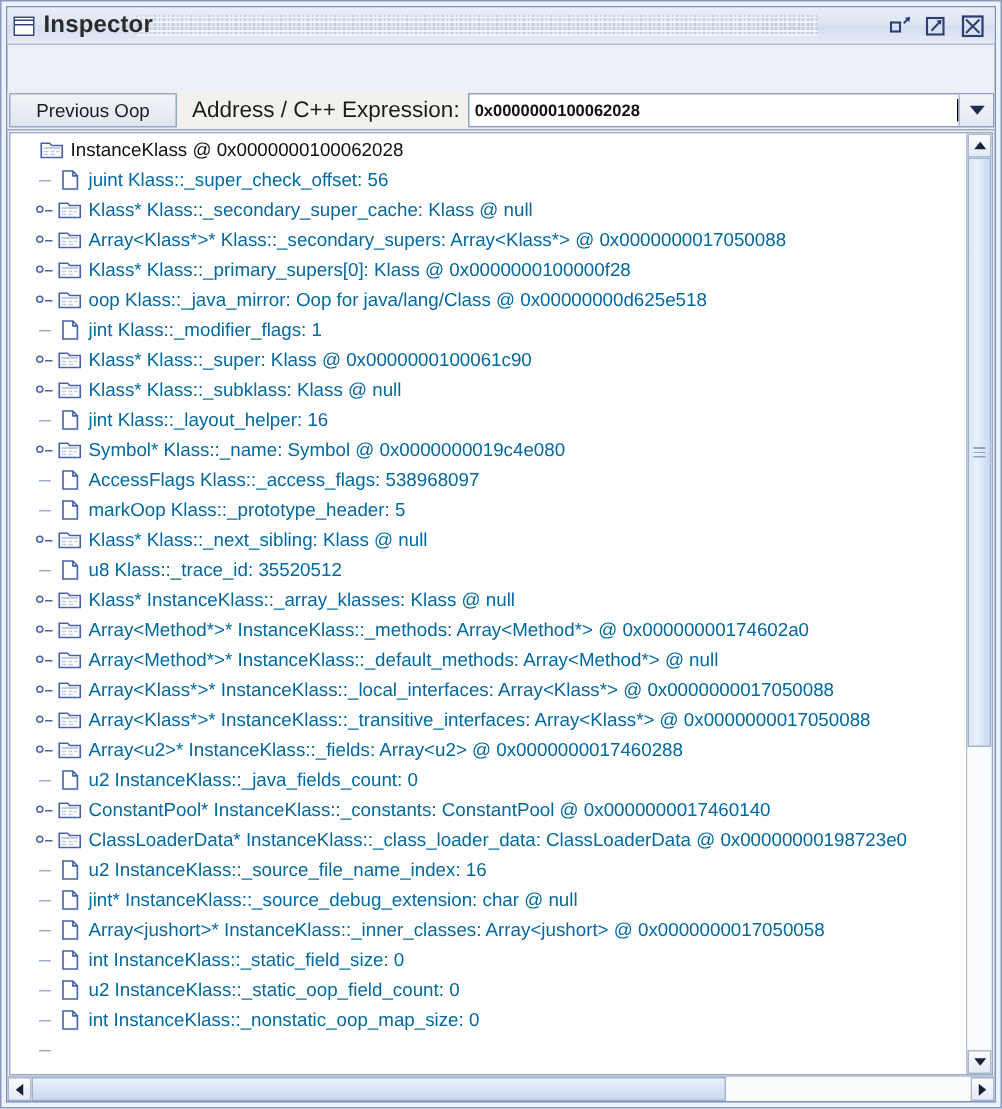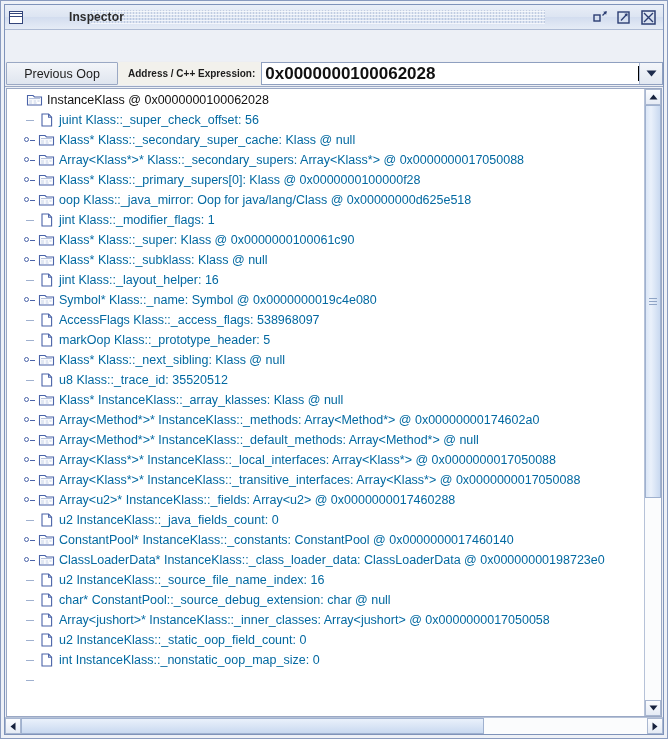--- a/index.html
+++ b/index.html
@@ -62,27 +62,26 @@
     flex: none;
   }
   .win-icon::before {
     content: "";
     position: absolute; left: 0; right: 0; top: 1px;
     height: 2px;
     border-top: 1px solid #33457a;
     border-bottom: 1px solid #33457a;
   }
   #title-text {
-    font-size: 12px;
+    font-size: 16px;
     color: #2b2b2b;
     font-weight: bold;
     letter-spacing: .1px;
     z-index: 2;
     background: transparent;
-    margin-left: 40px;
   }
   #win-buttons {
     margin-left: auto;
     display: flex;
     align-items: center;
     gap: 7px;
     padding-right: 4px;
     z-index: 2;
   }
   .wbtn {
@@ -111,39 +110,39 @@
     color: #1c1c1c;
     background: linear-gradient(to bottom, #f3f5f9, #dfe5ef);
     border: 1px solid #9aa8c4;
     border-radius: 1px;
     cursor: default;
     padding: 0 10px;
     box-sizing: border-box;
   }
   #addr-label {
     display: flex; align-items: center;
-    font-size: 10px; font-weight: bold;
+    font-size: 15px; font-weight: normal;
     color: #1c1c1c;
     padding: 0 6px 0 10px;
     background: #f2f1ec;
     white-space: nowrap;
   }
   #addr-wrap {
     flex: 1;
     display: flex;
     align-items: stretch;
     background: #ffffff;
     border: 1px solid #8fa0c0;
     box-sizing: border-box;
     margin-right: 0;
   }
   #addr-input {
     flex: 1;
     border: none; outline: none;
-    font-size: 17px;
+    font-size: 11px;
     font-family: "Liberation Sans", sans-serif;
     color: #111;
     padding: 0 0 0 3px;
     background: transparent;
     font-weight: bold;
   }
   #addr-caret {
     width: 1px;
     background: #000;
     margin: 3px 0;
@@ -649,31 +648,41 @@
               <div class="label">u2 InstanceKlass::_source_file_name_index: 16</div>
             </div>
             <div class="row">
               <div class="handle leaf"></div>
               <div class="nodeicon">
                 <svg width="18" height="16" viewBox="0 0 18 16">
                   <path d="M4.0 2.0 L10.6 2.0 L13.6 5.2 L13.6 14.0 L4.0 14.0 Z" fill="#ffffff" stroke="#4a63a8" stroke-width="1.1"></path>
                   <path d="M10.6 2.0 L10.6 5.2 L13.6 5.2" fill="none" stroke="#4a63a8" stroke-width="1.1"></path>
                 </svg>
               </div>
-              <div class="label">char* ConstantPool::_source_debug_extension: char @ null</div>
+              <div class="label">jint* InstanceKlass::_source_debug_extension: char @ null</div>
             </div>
             <div class="row">
               <div class="handle leaf"></div>
               <div class="nodeicon">
                 <svg width="18" height="16" viewBox="0 0 18 16">
                   <path d="M4.0 2.0 L10.6 2.0 L13.6 5.2 L13.6 14.0 L4.0 14.0 Z" fill="#ffffff" stroke="#4a63a8" stroke-width="1.1"></path>
                   <path d="M10.6 2.0 L10.6 5.2 L13.6 5.2" fill="none" stroke="#4a63a8" stroke-width="1.1"></path>
                 </svg>
               </div>
               <div class="label">Array&lt;jushort&gt;* InstanceKlass::_inner_classes: Array&lt;jushort&gt; @ 0x0000000017050058</div>
+            </div>
+            <div class="row">
+              <div class="handle leaf"></div>
+              <div class="nodeicon">
+                <svg width="18" height="16" viewBox="0 0 18 16">
+                  <path d="M4.0 2.0 L10.6 2.0 L13.6 5.2 L13.6 14.0 L4.0 14.0 Z" fill="#ffffff" stroke="#4a63a8" stroke-width="1.1"></path>
+                  <path d="M10.6 2.0 L10.6 5.2 L13.6 5.2" fill="none" stroke="#4a63a8" stroke-width="1.1"></path>
+                </svg>
+              </div>
+              <div class="label">int InstanceKlass::_static_field_size: 0</div>
             </div>
             <div class="row">
               <div class="handle leaf"></div>
               <div class="nodeicon">
                 <svg width="18" height="16" viewBox="0 0 18 16">
                   <path d="M4.0 2.0 L10.6 2.0 L13.6 5.2 L13.6 14.0 L4.0 14.0 Z" fill="#ffffff" stroke="#4a63a8" stroke-width="1.1"></path>
                   <path d="M10.6 2.0 L10.6 5.2 L13.6 5.2" fill="none" stroke="#4a63a8" stroke-width="1.1"></path>
                 </svg>
               </div>
               <div class="label">u2 InstanceKlass::_static_oop_field_count: 0</div>

